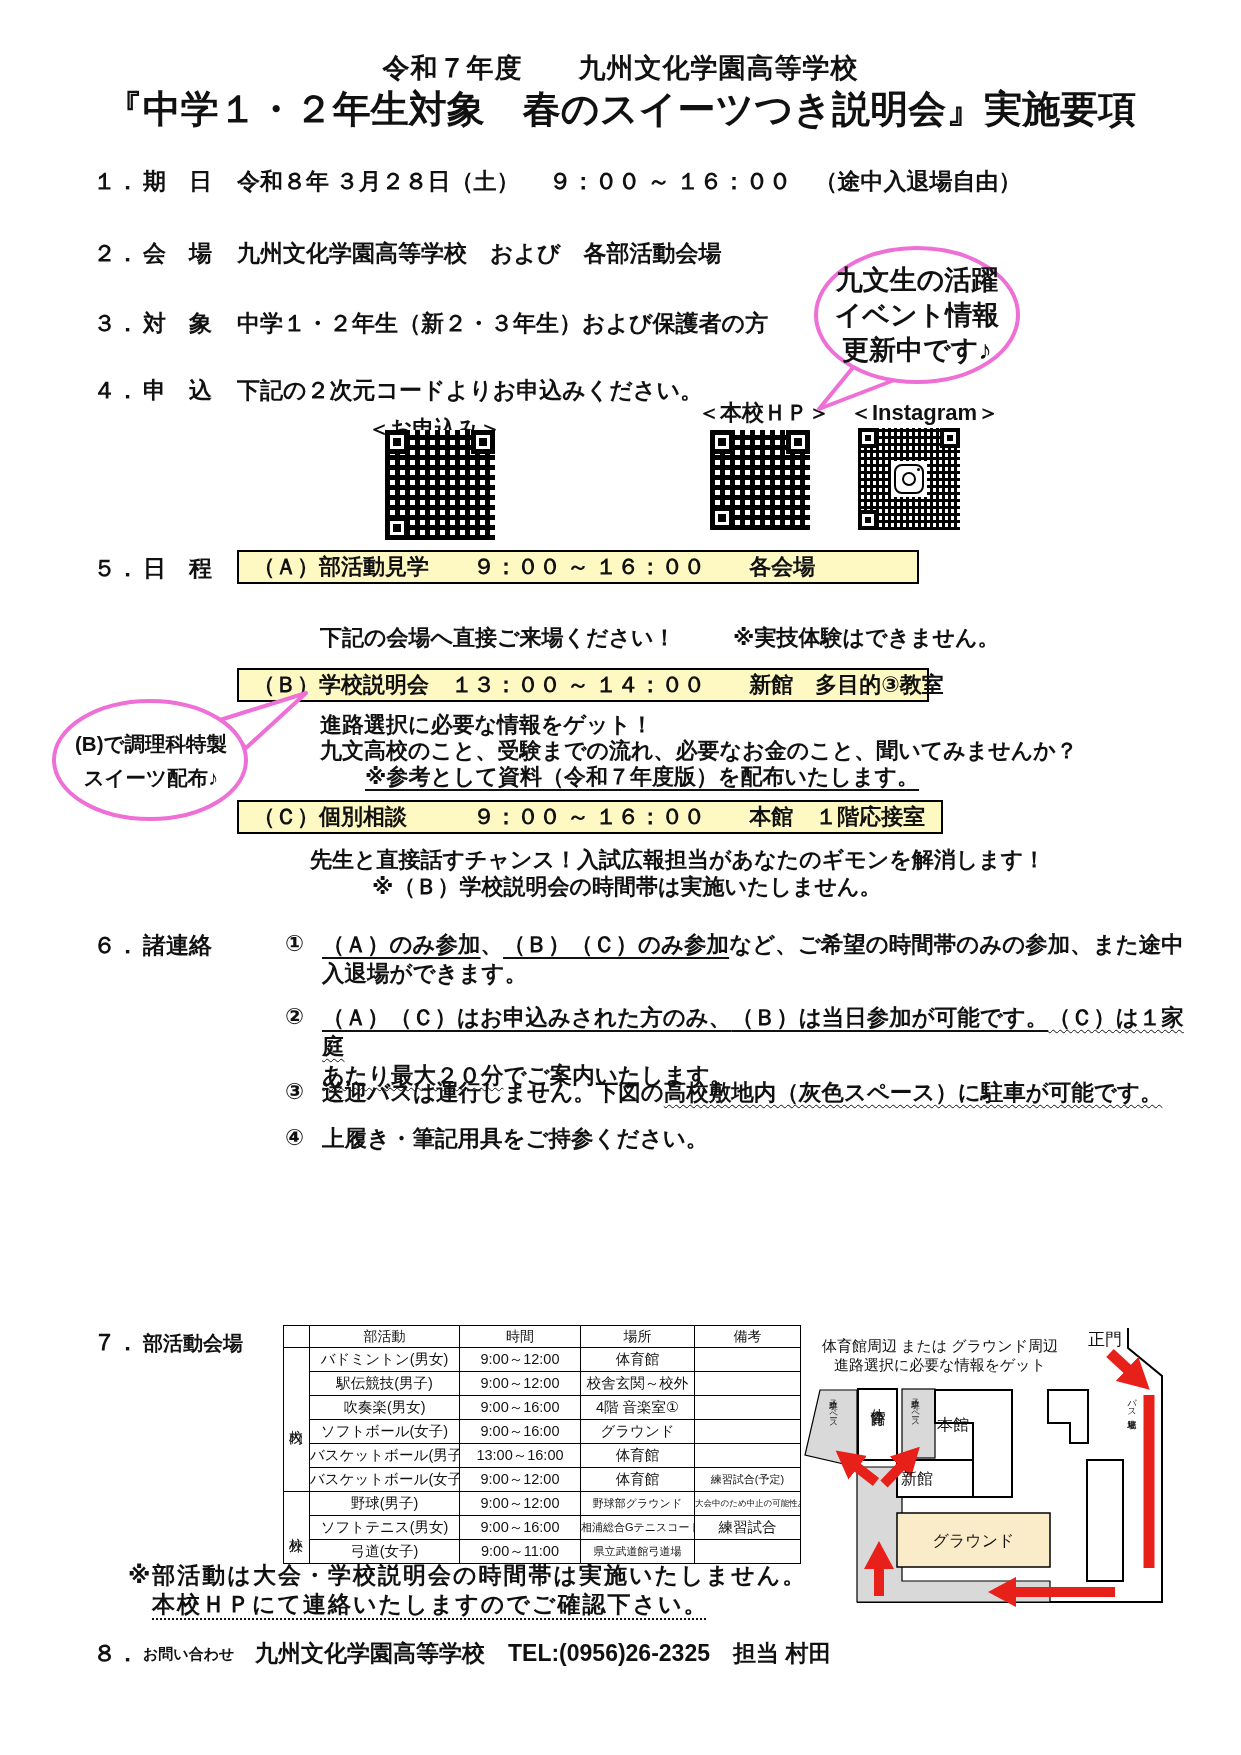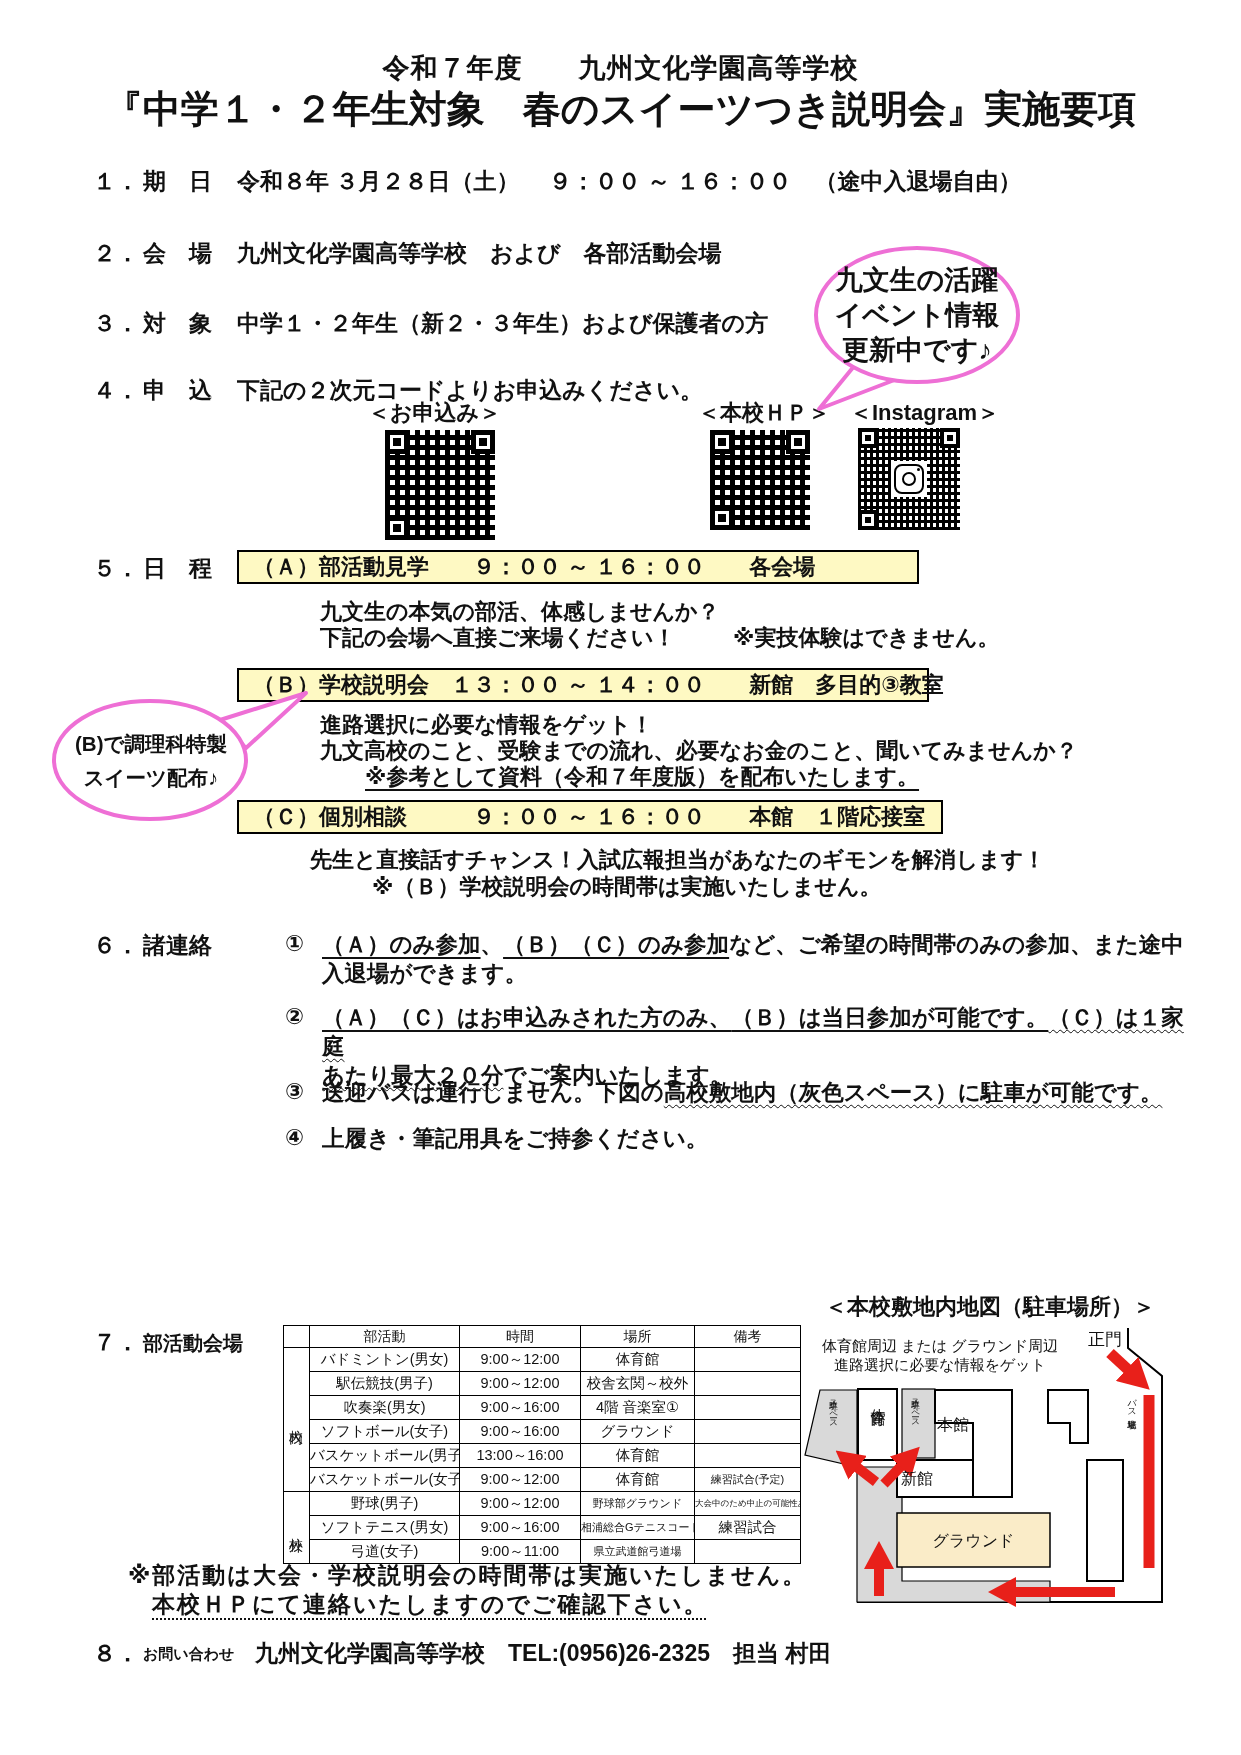--- a/index.html
+++ b/index.html
@@ -90,21 +90,21 @@
     <span class="lbl">対　象</span>
     <span>中学１・２年生（新２・３年生）および保護者の方</span>
   </div>
 
   <div class="item" style="left:93px;top:375px;">
     <span class="no">４．</span>
     <span class="lbl">申　込</span>
     <span>下記の２次元コードよりお申込みください。</span>
   </div>
 
-  <div class="qrlabel" style="left:368px;top:398px;">＜お申込み＞</div>
+  <div class="qrlabel" style="left:368px;top:414px;">＜お申込み＞</div>
   <div class="qrlabel" style="left:698px;top:398px;">＜本校ＨＰ＞</div>
   <div class="qrlabel" style="left:850px;top:398px;">＜Instagram＞</div>
 
   <div class="qr" style="left:385px;top:430px;width:110px;height:110px;">
     <span class="f tl"></span>
     <span class="f tr"></span>
     <span class="f bl"></span>
   </div>
   <div class="qr" style="left:710px;top:430px;width:100px;height:100px;">
     <span class="f tl"></span>
@@ -131,21 +131,20 @@
       <div>イベント情報</div>
       <div>更新中です♪</div>
     </div>
   </div>
 
   <div class="item" style="left:93px;top:553px;">
     <span class="no">５．</span>
     <span class="lbl">日　程</span>
   </div>
   <div class="sbox" style="left:237px;top:550px;width:664px;">（Ａ）部活動見学　　９：００ ～ １６：００　　各会場</div>
-  <div class="bodyline" style="left:320px;top:597px;">九文生の本気の部活、体感しませんか？</div>
   <div class="bodyline" style="left:320px;top:623px;">下記の会場へ直接ご来場ください！</div>
   <div class="bodyline" style="left:733px;top:623px;">※実技体験はできません。</div>
 
   <div class="sbox" style="left:237px;top:668px;width:674px;">（Ｂ）学校説明会　１３：００ ～ １４：００　　新館　多目的③教室</div>
   <div class="bodyline" style="left:320px;top:710px;">進路選択に必要な情報をゲット！</div>
   <div class="bodyline" style="left:320px;top:736px;">九文高校のこと、受験までの流れ、必要なお金のこと、聞いてみませんか？</div>
   <div class="bodyline us" style="left:365px;top:762px;">※参考として資料（令和７年度版）を配布いたします。</div>
 
   <div class="bubble" style="left:50px;top:690px;width:270px;height:135px;">
     <svg width="270" height="135">
@@ -252,21 +251,20 @@
         </tr>
         <tr>
           <td>弓道(女子)</td>
           <td>9:00～11:00</td>
           <td class="small">県立武道館弓道場</td>
           <td></td>
         </tr>
       </tbody>
   </table>
 
-  <div class="abs b" style="left:800px;top:1292px;width:380px;text-align:center;font-size:22px;">＜本校敷地内地図（駐車場所）＞</div>
   <div id="map">
     <svg width="380" height="292" style="position:absolute;left:0;top:0;">
       <defs>
         <marker id="ah" markerWidth="2.8" markerHeight="3" refX="1.1" refY="1.5" orient="auto">
           <path d="M0,0 L2.8,1.5 L0,3 Z" fill="#e8201a"></path>
         </marker>
       </defs>
 
       <polyline points="328,0 328,20 362,48 362,274 57,274" fill="none" stroke="#000" stroke-width="2"></polyline>
 

